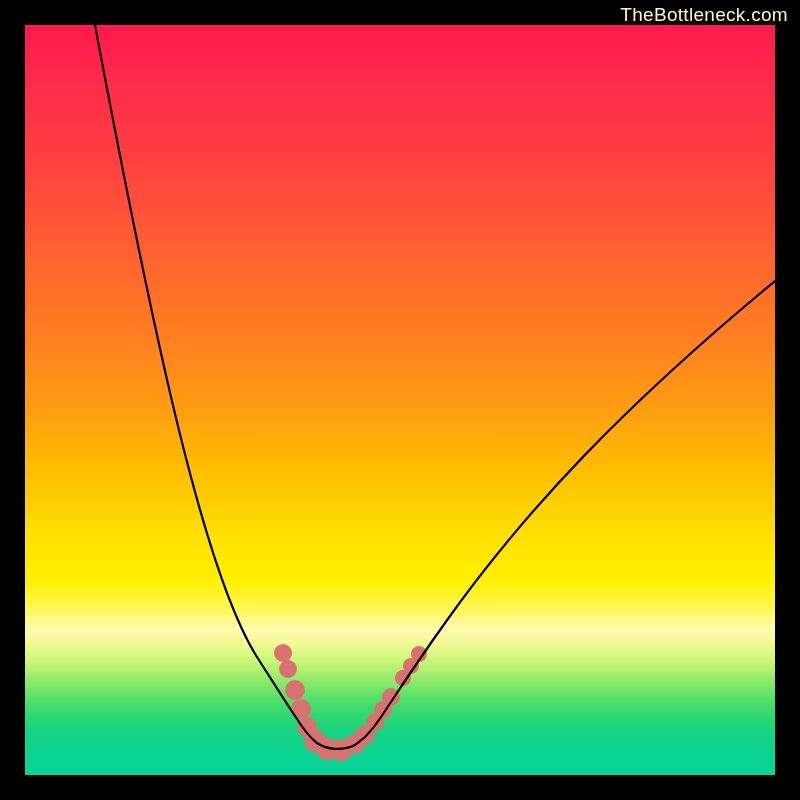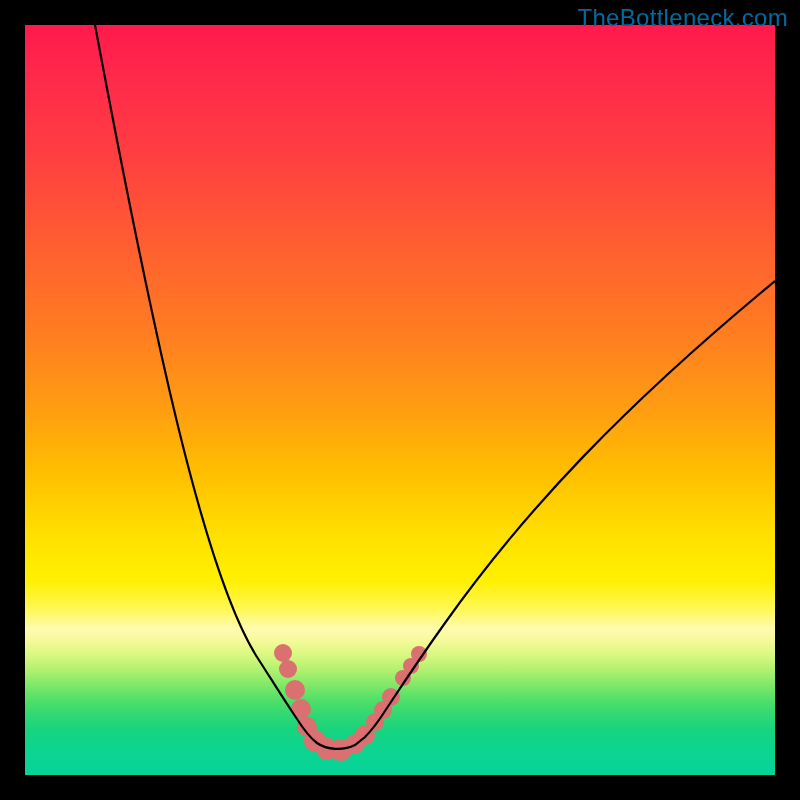--- a/index.html
+++ b/index.html
@@ -52,22 +52,22 @@
     position: absolute;
     left: 0;
     top: 0;
     width: 750px;
     height: 750px;
   }
   .watermark {
     position: absolute;
     right: 12px;
     top: 4px;
-    color: #0369a1;
-    font-size: 24px;
+    color: #fef9c3;
+    font-size: 19px;
     font-weight: 500;
     letter-spacing: 0.3px;
   }
 </style>
 </head>
 <body>
 
 <div class="frame">
   <div class="bg-main"></div>
 

